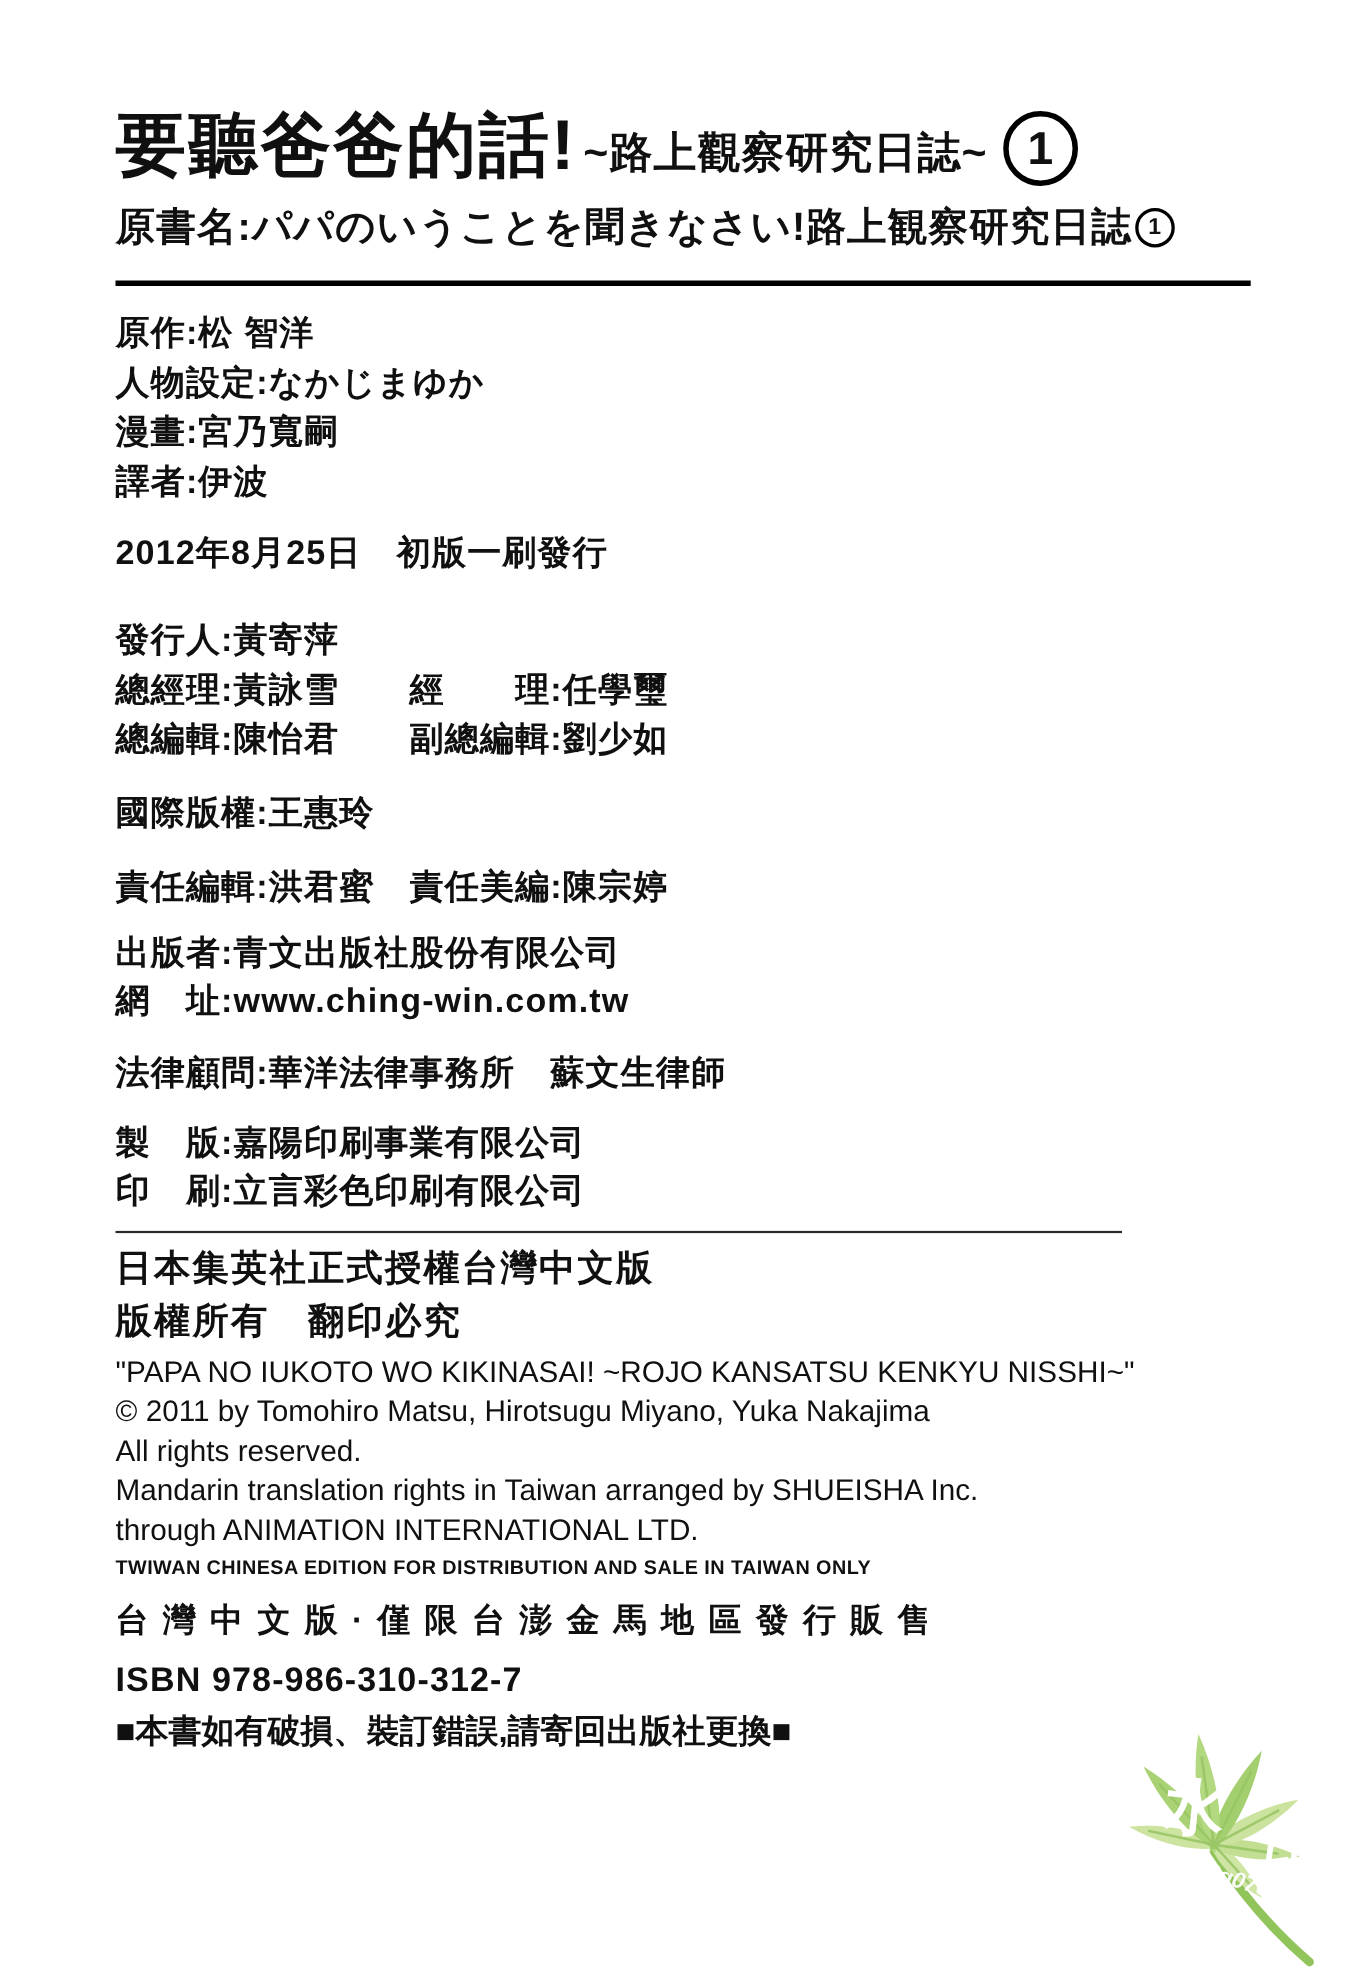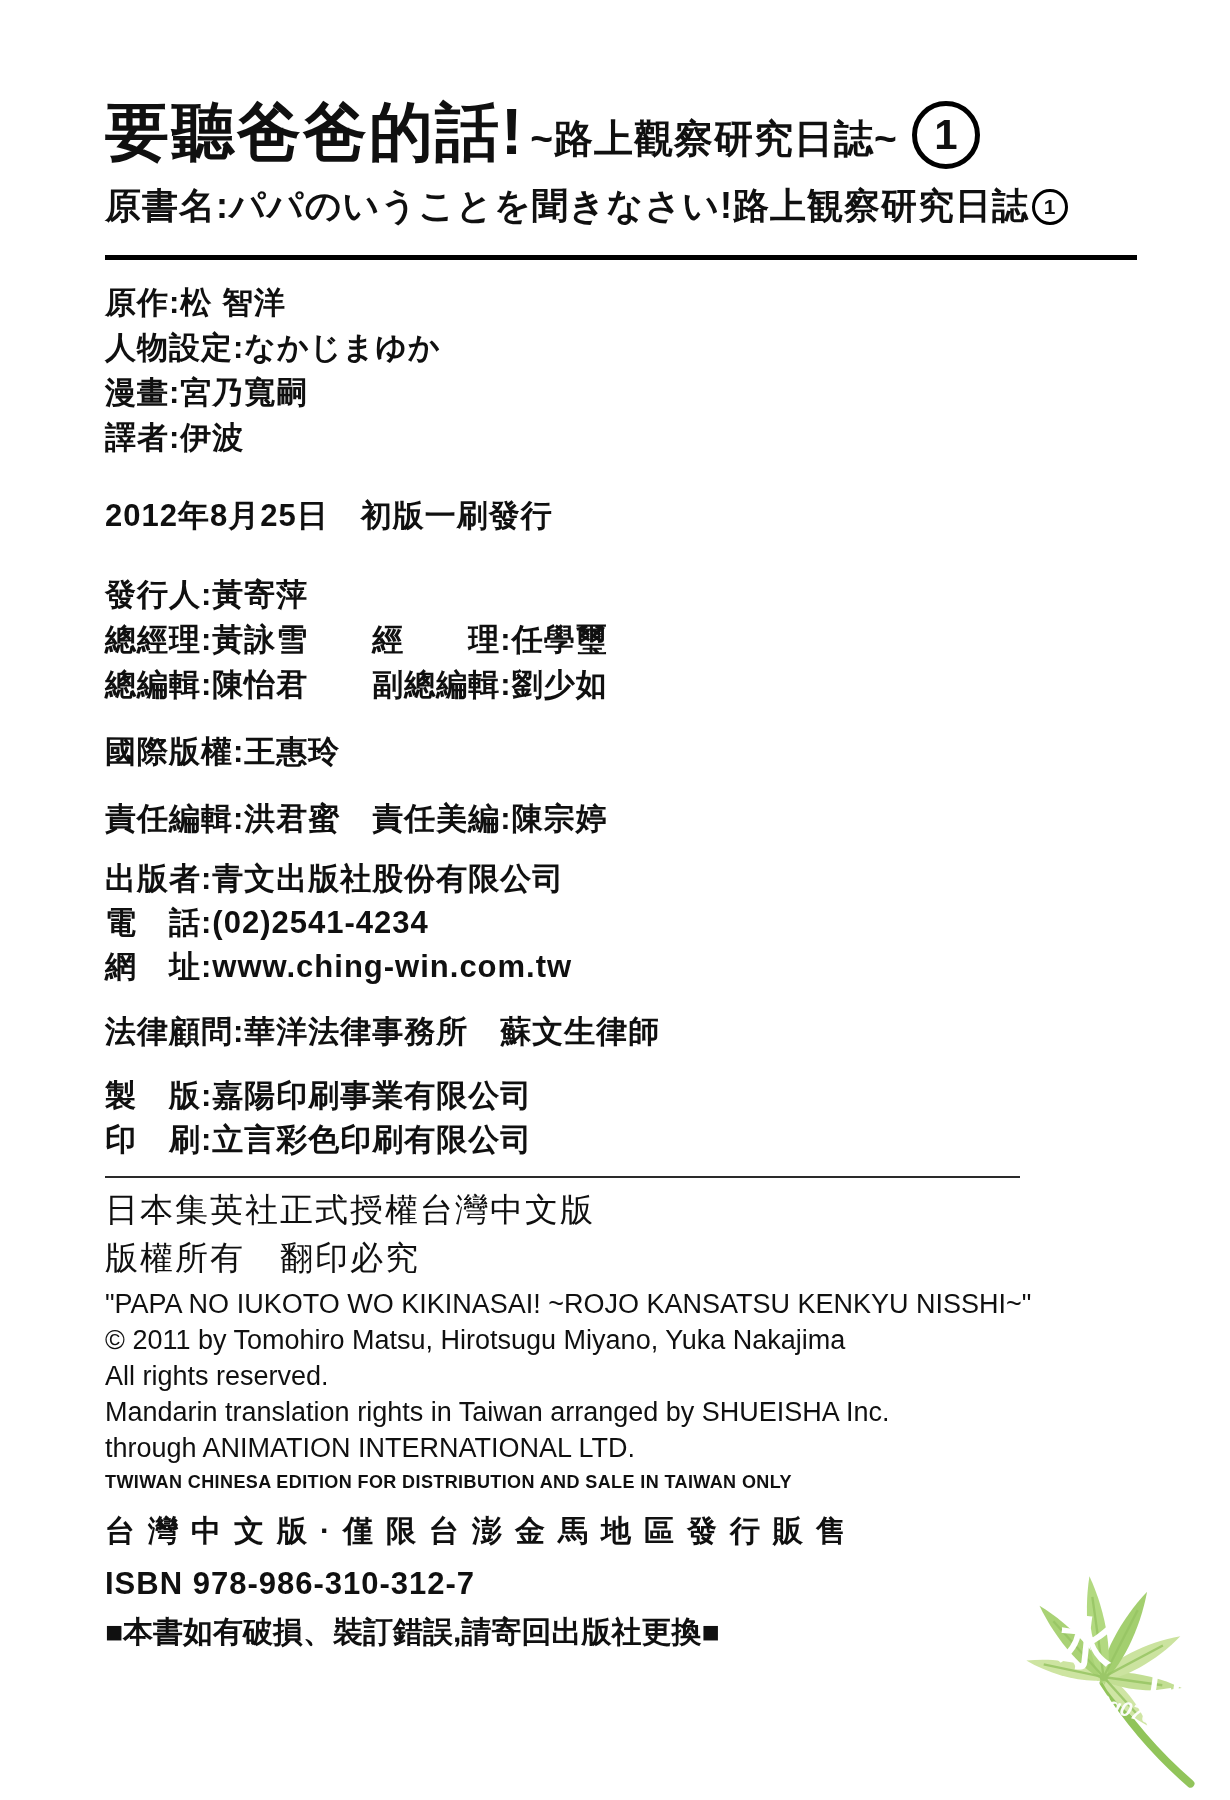--- a/index.html
+++ b/index.html
@@ -18,31 +18,31 @@
     border:5px solid #000;border-radius:50%;font-weight:800;background:#fff;}
   .vol-circle.large{width:58px;height:58px;font-size:42px;margin-left:14px;margin-top:6px;flex:0 0 auto;}
   .vol-circle.small{width:30px;height:30px;border-width:3px;font-size:21px;margin-left:3px;vertical-align:2px;}
   .orig-row{margin-top:8px;font-size:36px;font-weight:800;letter-spacing:1px;display:flex;align-items:center;}
   
   .rule{border:none;margin:0;}
   .rule.thick{margin-top:24px;width:1032px;border-top:5px solid #000;}
   .rule.thin{margin-top:14px;width:915px;border-top:2px solid #2a2a2a;}
   
   .credits{margin-top:20px;}
-  .date{margin-top:33px;}
+  .date{margin-top:20px;}
   .staff{margin-top:34px;}
   .intl{margin-top:22px;}
   .editors{margin-top:22px;}
   .pub{margin-top:16px;}
   .pub .ln{line-height:44px;}
   .legal{margin-top:20px;}
   .printing{margin-top:20px;}
   .printing .ln{line-height:44px;}
   .license{margin-top:8px;}
-  .license .ln{font-size:33px;font-weight:400;line-height:48px;letter-spacing:2px;}
+  .license .ln{font-size:33px;font-weight:700;line-height:48px;letter-spacing:2px;}
   .english{margin-top:4px;}
   .english .ln{font-weight:400;font-size:27px;line-height:36px;letter-spacing:0;}
   .small-en{margin-top:4px;font-size:18px;font-weight:700;letter-spacing:0.4px;line-height:24px;}
   .zh-dist{margin-top:15px;font-size:30px;font-weight:700;letter-spacing:13px;line-height:44px;white-space:pre;}
   .isbn{margin-top:10px;font-size:31px;font-weight:600;line-height:42px;letter-spacing:1px;}
   .notice{margin-top:6px;font-size:30px;font-weight:700;line-height:42px;white-space:pre;}
   
   .watermark{position:absolute;left:993px;top:1558px;width:237px;height:242px;pointer-events:none;}
 </style>
 </head>
@@ -83,21 +83,20 @@
       <div class="ln">總經理:黃詠雪　　經　　理:任學璽</div>
       <div class="ln">總編輯:陳怡君　　副總編輯:劉少如</div>
     </section>
 
     <div class="intl ln">國際版權:王惠玲</div>
 
     <div class="editors ln">責任編輯:洪君蜜　責任美編:陳宗婷</div>
 
     <section class="pub">
       <div class="ln">出版者:青文出版社股份有限公司</div>
-      <div class="ln">電　話:(02)2541-4234</div>
       <div class="ln">網　址:www.ching-win.com.tw</div>
     </section>
 
     <div class="legal ln">法律顧問:華洋法律事務所　蘇文生律師</div>
 
     <section class="printing">
       <div class="ln">製　版:嘉陽印刷事業有限公司</div>
       <div class="ln">印　刷:立言彩色印刷有限公司</div>
     </section>
 

